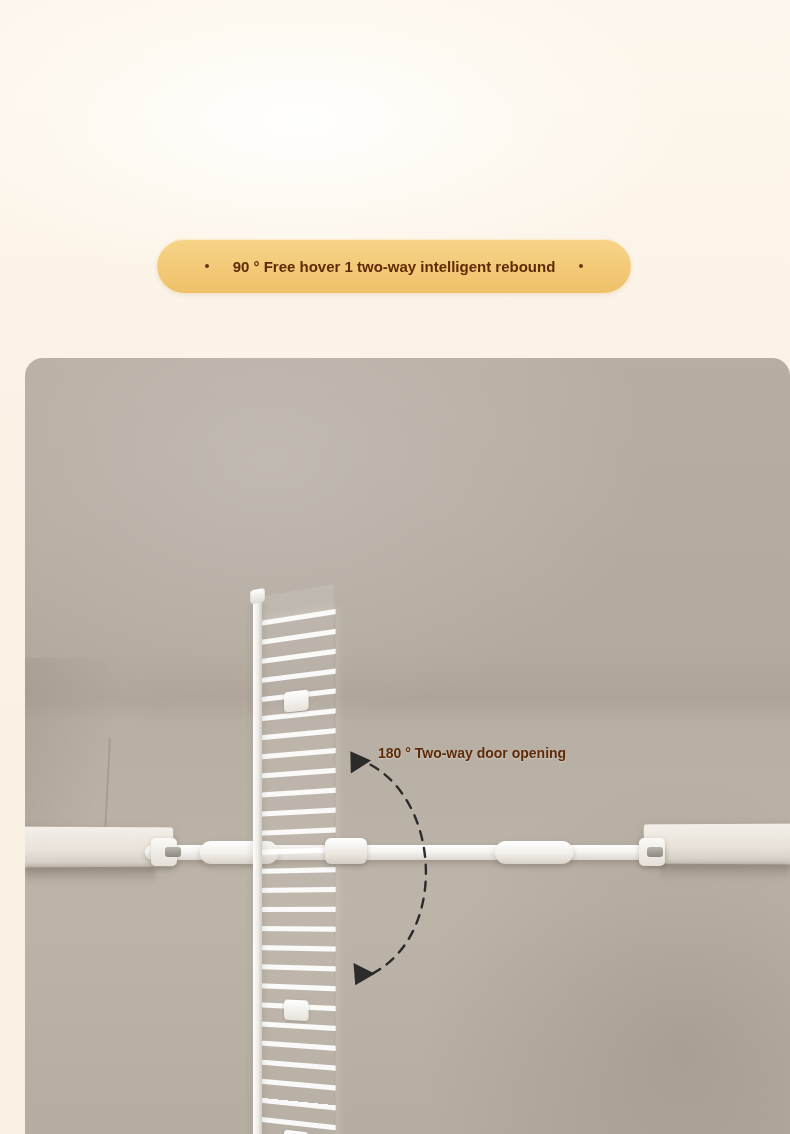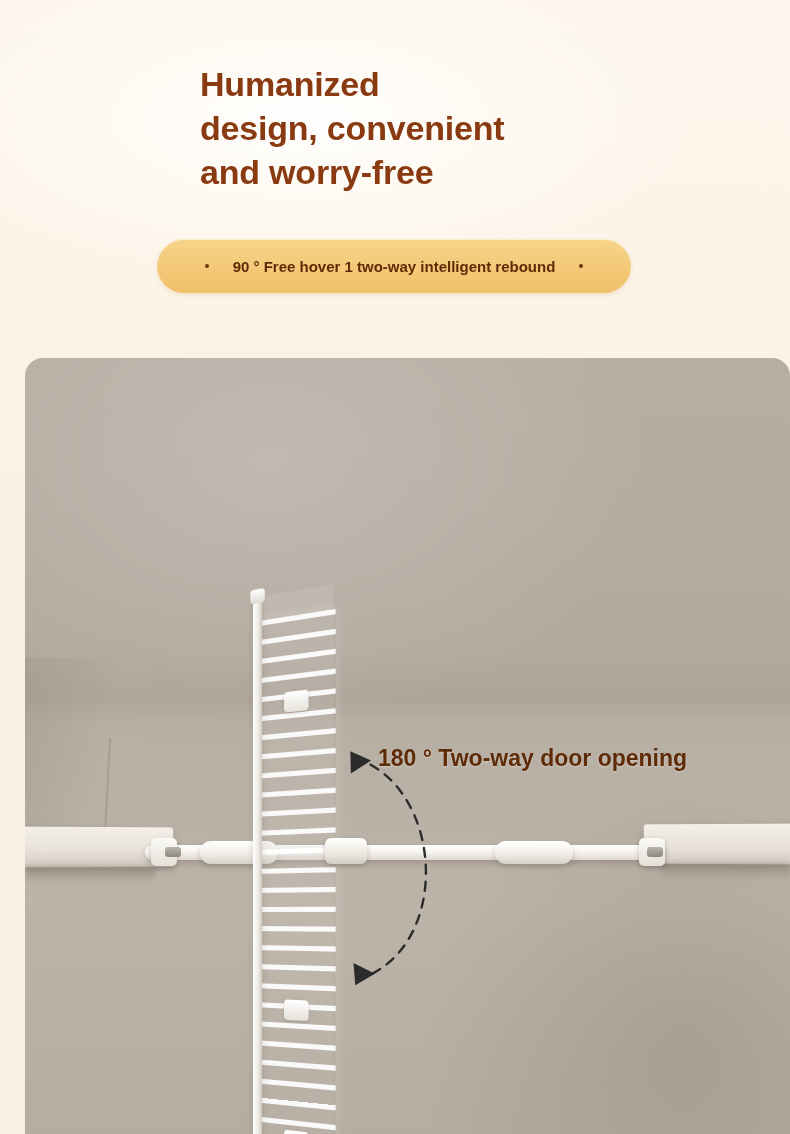--- a/index.html
+++ b/index.html
@@ -279,37 +279,32 @@
     width: 170px;
     height: 260px;
     overflow: visible;
   }
 
   
   .anno {
     position: absolute;
     left: 353px;
     top: 387px;
-    font-size: 23px;
+    font-size: 14px;
     font-weight: bold;
     color: #5e2b06;
     white-space: nowrap;
     text-shadow: 0 1px 2px rgba(255,255,255,0.35);
   }
 </style>
 </head>
 <body>
 
 <div class="page">
 
-  <div class="headline">
-    <span class="ln">Humanized</span>
-    <span class="ln">design, convenient</span>
-    <span class="ln">and worry-free</span>
-  </div>
 
   <div class="badge">
     <span class="dot"></span>
     <span class="btext">90 ° Free hover 1 two-way intelligent rebound</span>
     <span class="dot"></span>
   </div>
 
   <div class="photo">
     <div class="wall-light"></div>
     <div class="wall-dark"></div>

